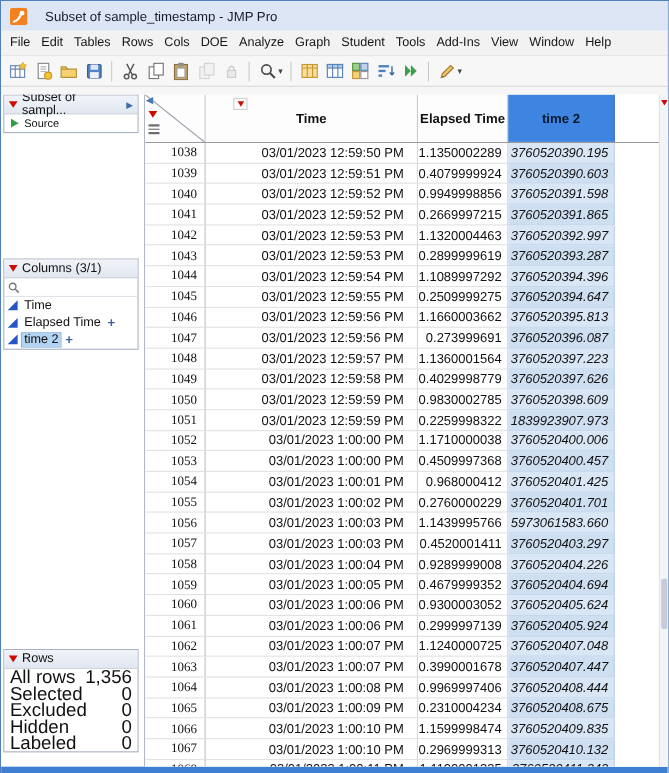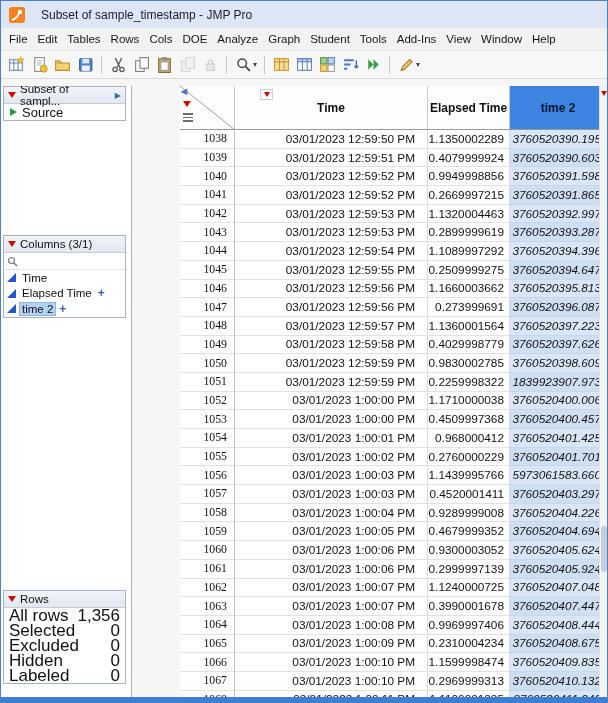--- a/index.html
+++ b/index.html
@@ -21,34 +21,34 @@
   
   .toolbar { height:29px; background:#f7f7f7; border-top:1px solid #e6e6e6; border-bottom:1px solid #d8d8d8;
              display:flex; align-items:center; padding:0 4px; gap:1px; flex:0 0 auto; }
   .tb-btn { display:inline-flex; align-items:center; padding:2px 2px; border-radius:3px; }
   .tb-btn.disabled { opacity:.45; }
   .tb-ic { display:inline-flex; width:18px; height:18px; align-items:center; justify-content:center; }
   .tb-dd { font-size:8px; color:#444; margin-left:1px; }
   .tb-sep { width:1px; height:18px; background:#c9c9c9; margin:0 4px; }
 
   
-  .content { flex:1 1 auto; display:flex; background:#f6f6f6; padding-top:7px; overflow:hidden;gap:48px; }
+  .content { flex:1 1 auto; display:flex; background:#f6f6f6; padding-top:7px; overflow:hidden; }
 
   
   .sidebar { width:131px; flex:0 0 131px; background:#fff; border-right:1px solid #a9b0bd;
              display:flex; flex-direction:column; overflow:hidden; }
   .panel { border:1px solid #aab2c2; background:#fff; margin:0 5px 0 2px; }
   .panel-header { height:17px; background:linear-gradient(#f0f3f9,#e2e7f0); border-bottom:1px solid #c6ccd8;
                   display:flex; align-items:center; gap:4px; padding:0 4px; font-size:11.5px; color:#101010; }
   .panel-header .grow { flex:1; }
   .rtri { width:0; height:0; border-left:4.5px solid transparent; border-right:4.5px solid transparent;
           border-top:6px solid #cc0a00; display:inline-block; }
   .chev { font-size:8px; color:#3a6ea5; }
 
-  .tbl-panel-row { height:16px; display:flex; align-items:center; gap:5px; padding:0 4px 0 6px; font-size:13px; }
+  .tbl-panel-row { height:16px; display:flex; align-items:center; gap:5px; padding:0 4px 0 6px; font-size:10px; }
   .gtri { width:0; height:0; border-left:7px solid #2f9e41; border-top:4.5px solid transparent; border-bottom:4.5px solid transparent; }
 
   .columns-panel { margin-top:114px; }
   .search-row { height:17px; border-bottom:1px solid #dfe3ea; display:flex; align-items:center; padding:0 3px; gap:3px; }
   .search-row input { flex:1; border:none; outline:none; height:13px; font-size:11px; background:#fff; min-width:0; }
   .col-item { height:15.5px; display:flex; align-items:center; gap:4px; padding:0 3px; font-size:11.5px; }
   .cont-tri { width:0; height:0; border-bottom:9px solid #2457c5; border-left:9px solid transparent; flex:0 0 auto; }
   .col-label { padding:0 2px; white-space:nowrap; }
   .col-label.sel { background:#b3d3f2; outline:1px solid #8db6e0; }
   .plus { font-weight:bold; color:#3c5f9e; font-size:12px; line-height:10px; }

